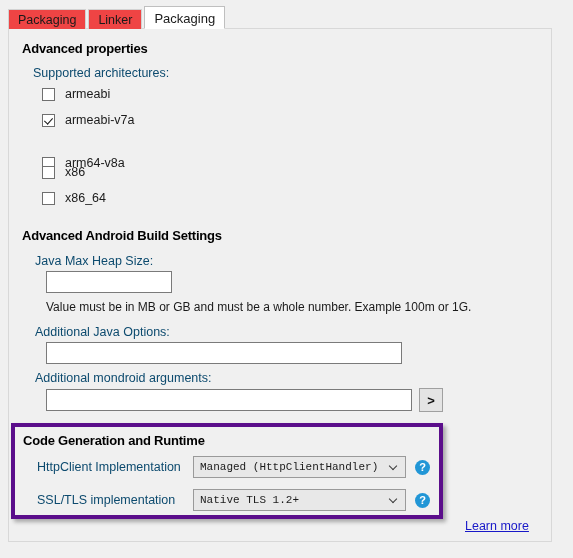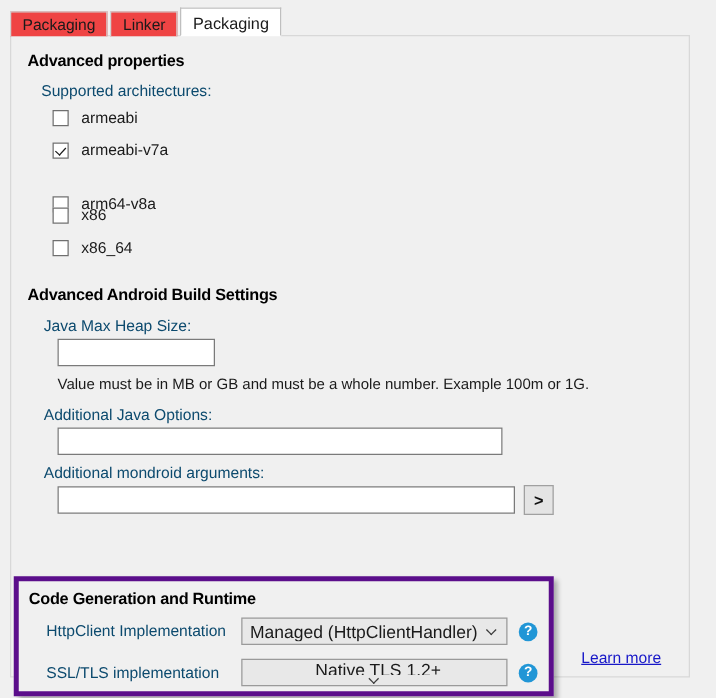--- a/index.html
+++ b/index.html
@@ -151,41 +151,41 @@
   .highlight-box {
     position: absolute;
     left: 11px;
     top: 423px;
     width: 432px;
     height: 96px;
     border: 4px solid #5b0e8b;
     background: #f0f0f0;
     box-sizing: border-box;
     box-shadow: 3px 3px 4px rgba(0,0,0,0.30);
-    margin-top: 38px;
   }
 
   
   .dropdown {
     position: absolute;
     height: 22px;
     background: #e8e8e8;
     border: 1px solid #9a9a9a;
     box-sizing: border-box;
     display: flex;
     align-items: center;
     cursor: default;
   }
   .dropdown .dd-text {
     flex: 1 1 auto;
     padding-left: 6px;
-    font-size: 14px;
+    font-size: 11px;
     color: #1a1a1a;
     white-space: nowrap;
     overflow: hidden;
+    font-family: Liberation Mono, monospace;
   }
   .dropdown .dd-arrow {
     width: 22px;
     flex: 0 0 auto;
     display: flex;
     align-items: center;
     justify-content: center;
   }
   .chev {
     width: 8px;
@@ -300,20 +300,20 @@
   <div class="field-label" style="left:22px; top:33px;">HttpClient Implementation</div>
   <div class="dropdown" style="left:178px; top:29px; width:213px;">
     <span class="dd-text">Managed (HttpClientHandler)</span>
     <span class="dd-arrow">
         <span class="chev"></span>
       </span>
   </div>
   <div class="help-icon" style="left:400px; top:33px;">?</div>
 
   <div class="field-label" style="left:22px; top:66px;">SSL/TLS implementation</div>
-  <div class="dropdown" style="left:178px; top:62px; width:213px;flex-direction:column;">
+  <div class="dropdown" style="left:178px; top:62px; width:213px;">
     <span class="dd-text">Native TLS 1.2+</span>
     <span class="dd-arrow">
         <span class="chev"></span>
       </span>
   </div>
   <div class="help-icon" style="left:400px; top:66px;">?</div>
 </div>
 
 </body></html>

